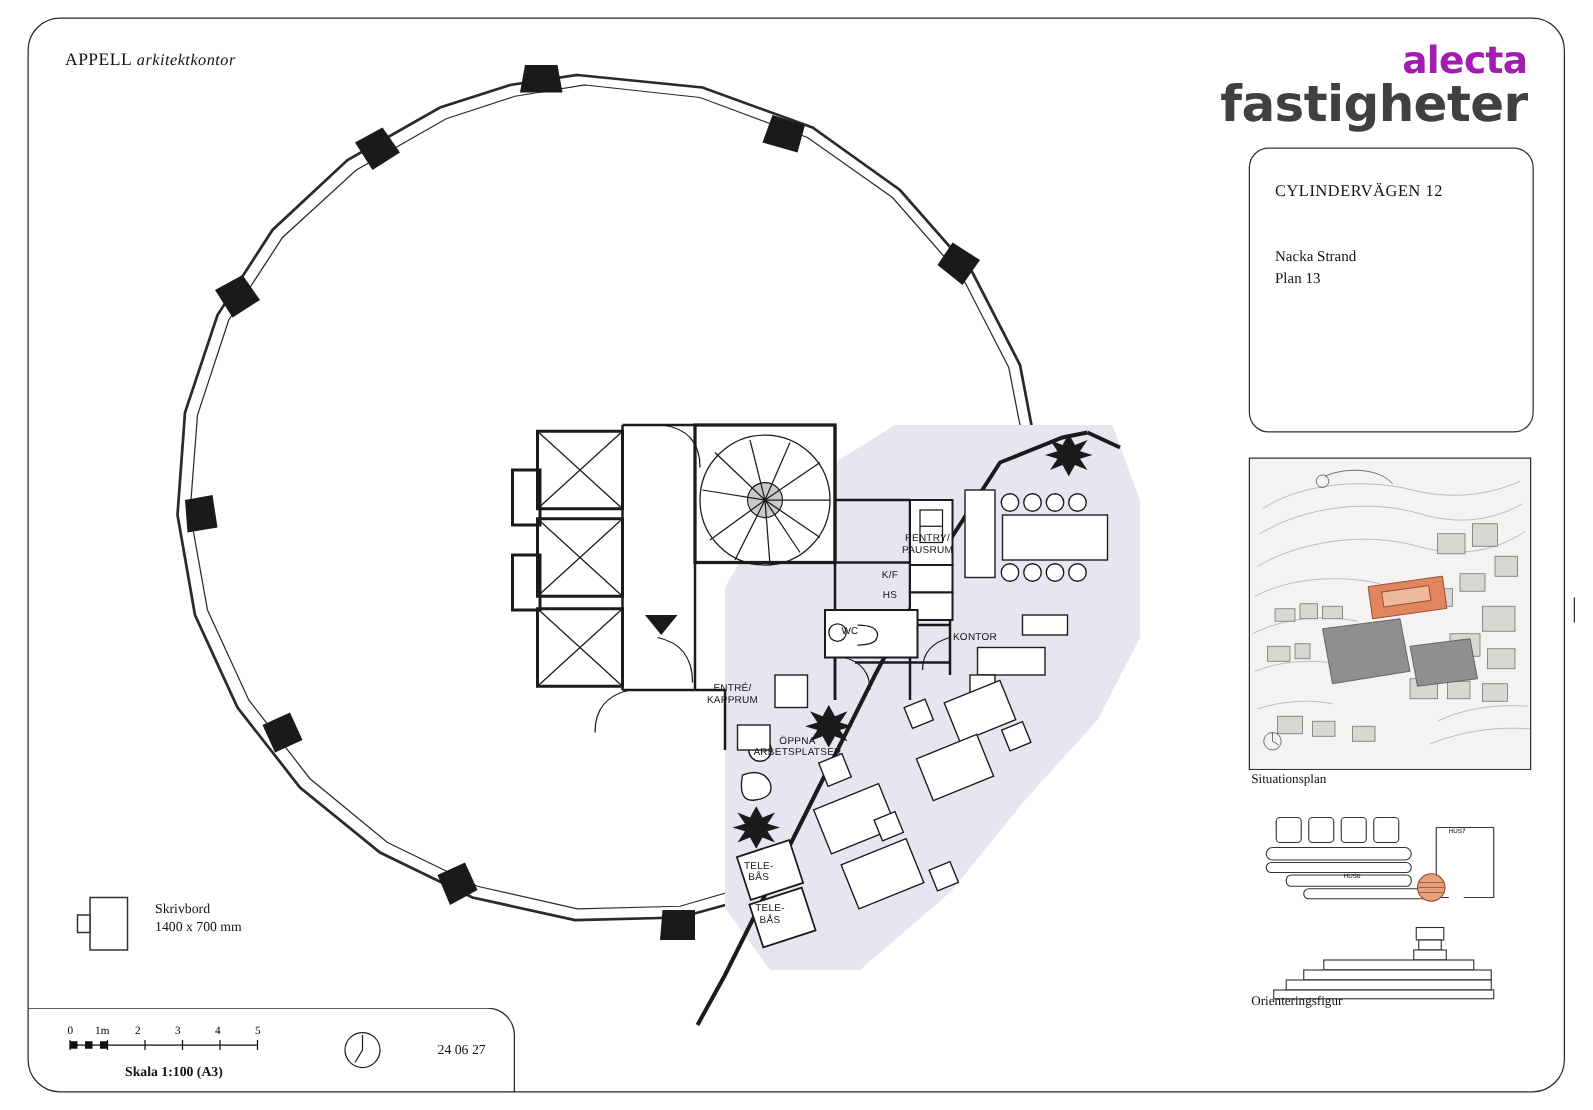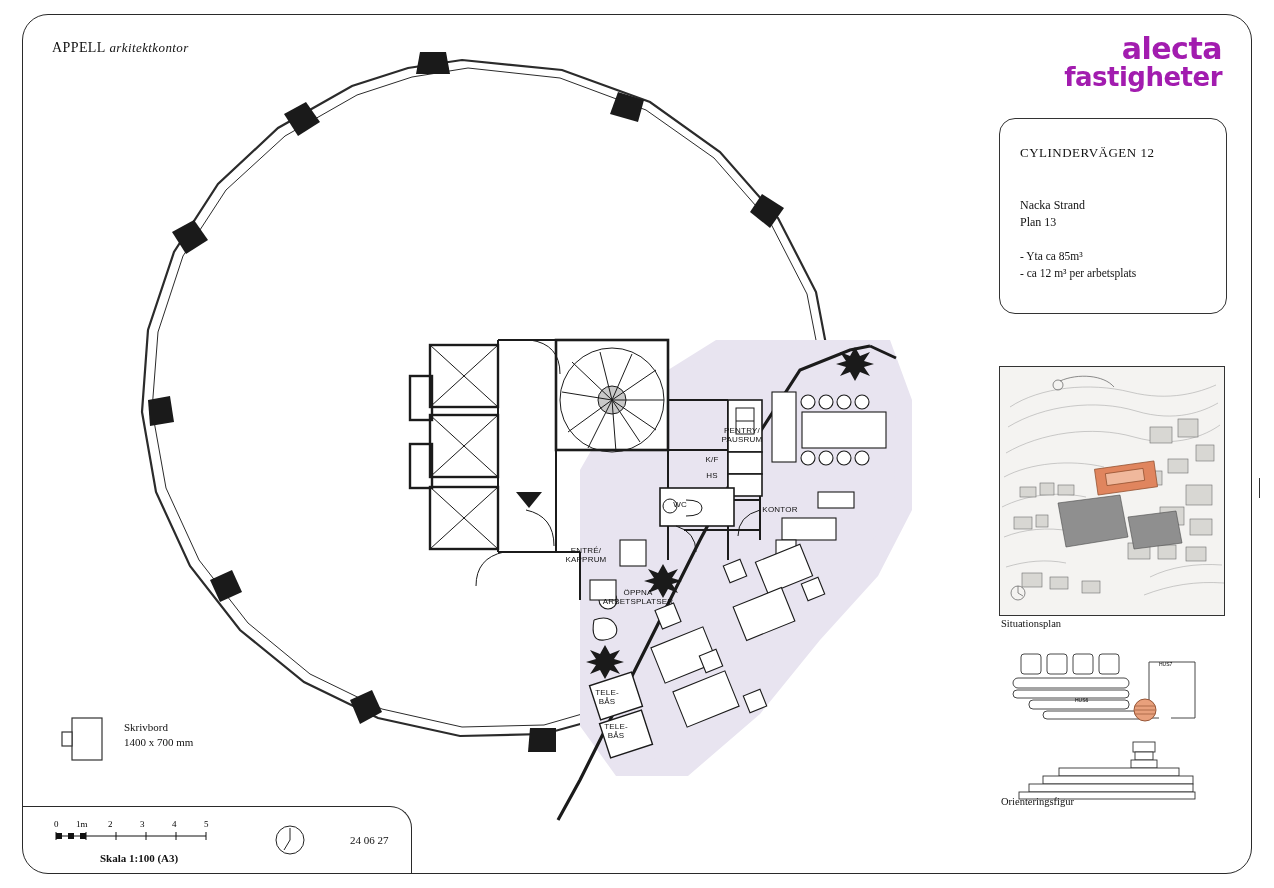--- a/index.html
+++ b/index.html
@@ -6,24 +6,24 @@
   body{width:1274px;height:888px;font-family:"Liberation Serif",serif;color:#111;overflow:hidden;}
   #sheet{position:relative;width:1274px;height:888px;}
   .frame{position:absolute;left:22px;top:14px;width:1230px;height:860px;border:1.5px solid #2a2a2a;border-radius:26px;box-sizing:border-box;}
   .studio{position:absolute;left:52px;top:40px;font-size:13px;letter-spacing:.4px;}
   .studio .sc{font-variant:small-caps;font-size:14px;}
   .studio .it{font-style:italic;}
 
   
   .logo{position:absolute;right:52px;top:34px;text-align:right;line-height:1.0;}
   .logo .l1{font-family:"DejaVu Sans",sans-serif;font-weight:bold;font-size:30px;color:#a21caf;letter-spacing:-0.5px;}
-  .logo .l2{font-family:"DejaVu Sans",sans-serif;font-weight:bold;font-size:26px;color:#a21caf;letter-spacing:-0.5px;}
-
-  
-  .infocard{position:absolute;left:999px;top:118px;width:228px;height:196px;border:1px solid #333;border-radius:16px;box-sizing:border-box;padding:26px 20px;}
+  .logo .l2{font-family:"DejaVu Sans",sans-serif;font-weight:bold;font-size:40px;color:#404040;letter-spacing:-0.5px;}
+
+  
+  .infocard{position:absolute;left:999px;top:118px;width:228px;height:228px;border:1px solid #333;border-radius:16px;box-sizing:border-box;padding:26px 20px;}
   .infocard .title{font-size:13px;letter-spacing:.5px;font-variant:small-caps;}
   .infocard .addr{margin-top:36px;font-size:12px;line-height:1.45;}
   .infocard .facts{margin-top:20px;font-size:11.5px;line-height:1.5;}
   .infocard .facts2{margin-top:16px;font-size:11.5px;line-height:1.5;}
 
   
   .sitbox{position:absolute;left:999px;top:366px;width:226px;height:250px;border:1px solid #333;box-sizing:border-box;overflow:hidden;background:#f2f2f0;}
   .sitcap{position:absolute;left:1001px;top:618px;font-size:10.5px;}
   .orient1{position:absolute;left:999px;top:648px;width:226px;height:86px;}
   .orient2{position:absolute;left:999px;top:740px;width:226px;height:62px;}
@@ -59,24 +59,20 @@
   <div class="logo">
     <div class="l1">alecta</div>
     <div class="l2">fastigheter</div>
   </div>
 
   <div class="infocard">
     <div class="title">CYLINDERVÄGEN 12</div>
     <div class="addr">
       <div>Nacka Strand</div>
       <div>Plan 13</div>
-    </div>
-    <div class="facts2">
-      <div>- Yta ca 85m³</div>
-      <div>- ca 12 m³ per arbetsplats</div>
     </div>
   </div>
 
   <div class="sitbox">
     <svg width="226" height="250" viewBox="0 0 226 250">
       <rect x="0" y="0" width="226" height="250" fill="#f4f3f1"></rect>
       <g stroke="#9a9a9a" stroke-width="0.5" fill="none">
         <path d="M10 40 C40 20 90 15 130 25 C170 35 200 25 216 18"></path>
         <path d="M8 60 C44 38 96 32 136 44 C176 56 204 44 218 36"></path>
         <path d="M6 86 C40 66 92 58 134 70 C176 82 206 68 220 58"></path>

